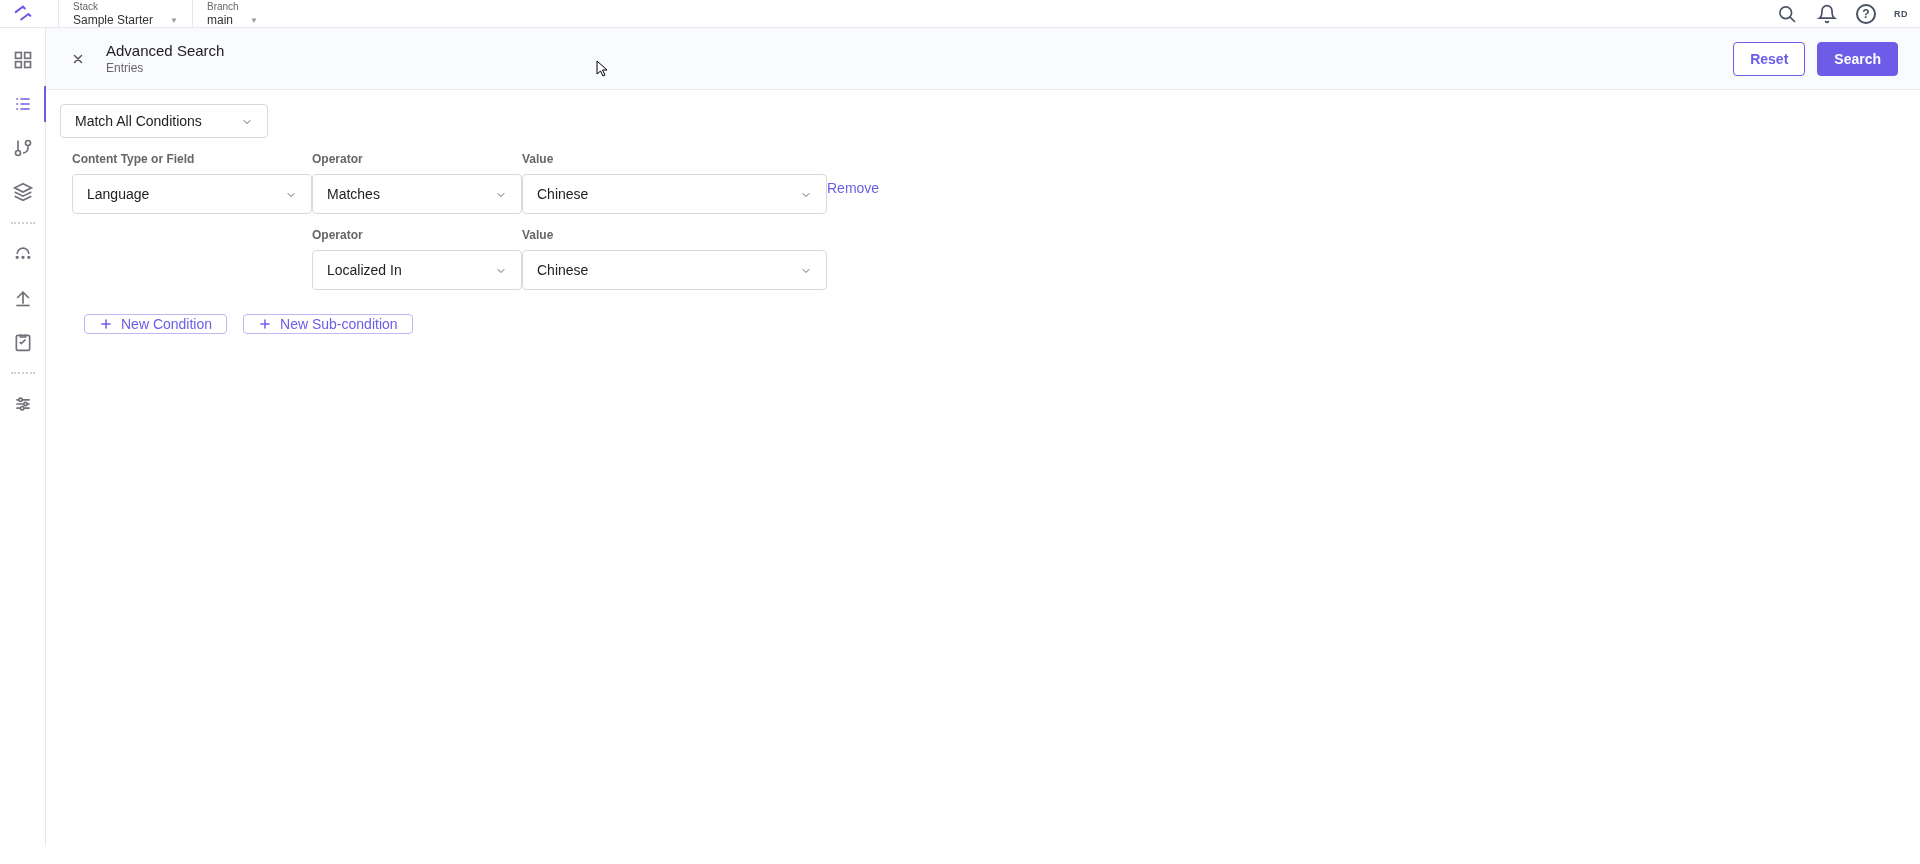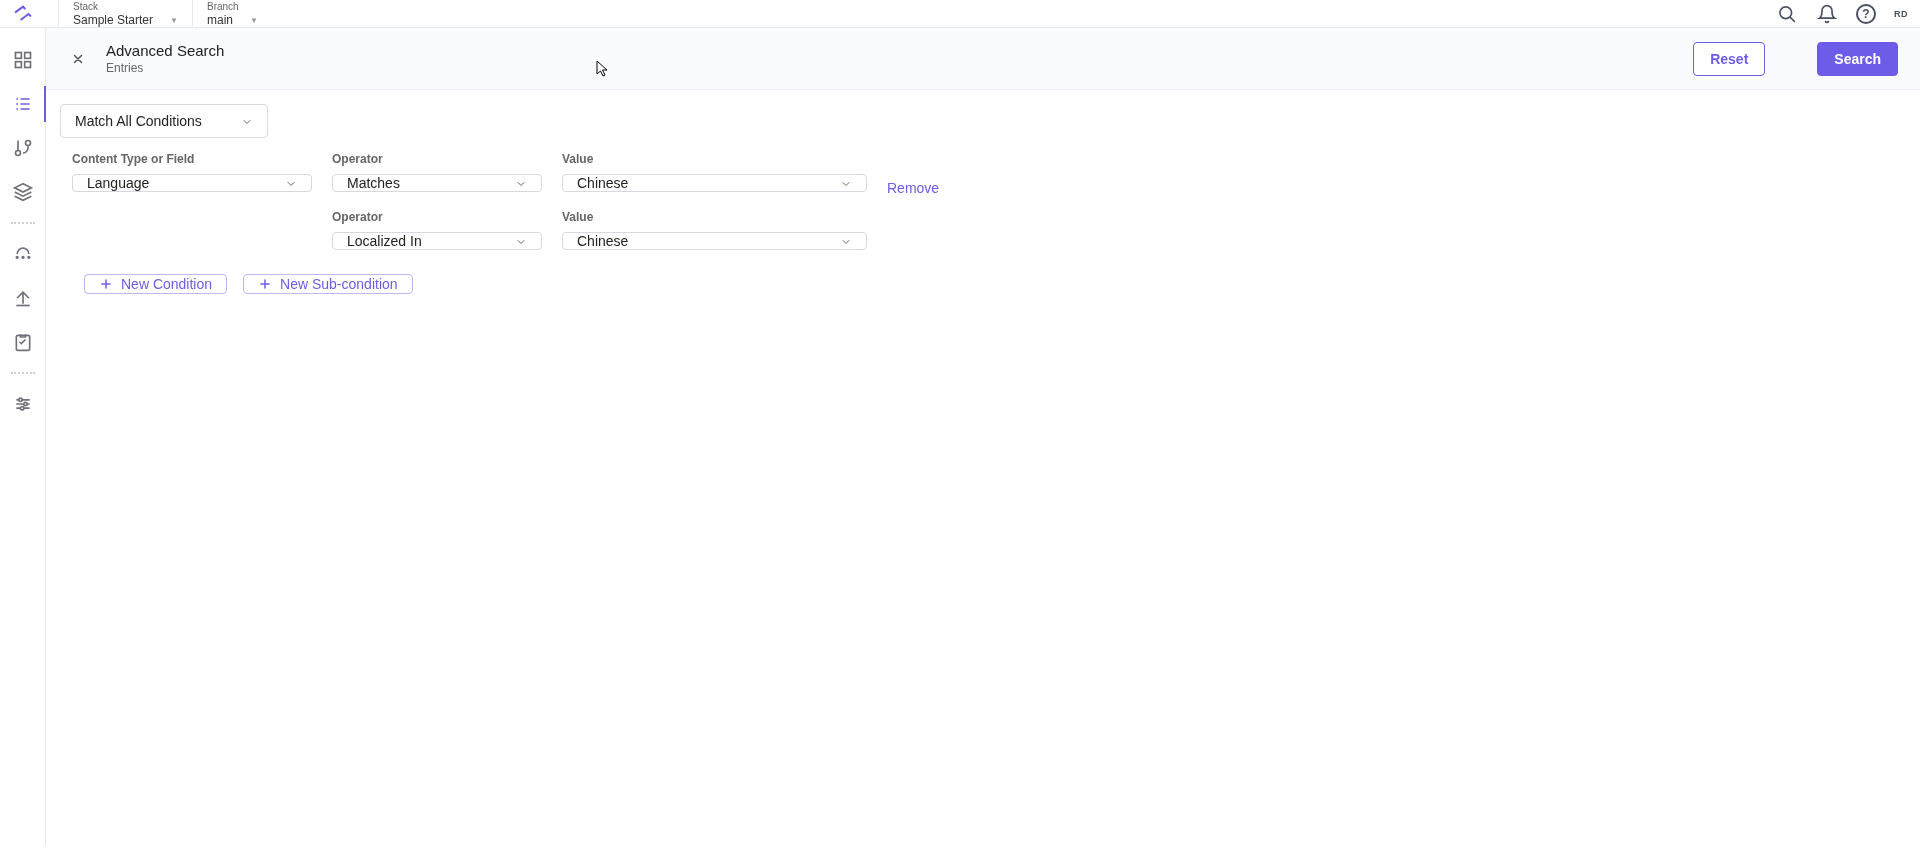--- a/index.html
+++ b/index.html
@@ -31,44 +31,44 @@
     .sidebar-divider { width: 24px; height: 1px; border-top: 2px dotted #d0d0d0; margin: 8px 0; }
     
     
     .page-header { height: 62px; background: #fafbff; border-bottom: 1px solid #ebebf0; display: flex; align-items: center; padding: 0 22px; gap: 18px; }
     .close-btn { width: 20px; height: 20px; display: flex; align-items: center; justify-content: center; cursor: pointer; stroke: #555; }
     .close-btn svg { width: 14px; height: 14px; }
     .page-titles { display: flex; flex-direction: column; }
     .page-title { font-size: 15px; font-weight: 500; color: #222; }
     .page-subtitle { font-size: 12px; color: #666; margin-top: 2px; }
     .page-header-actions { margin-left: auto; display: flex; gap: 12px; }
-    .btn { height: 34px; padding: 0 16px; border-radius: 4px; font-size: 14px; font-weight: 600; cursor: pointer; display: flex; align-items: center; justify-content: center; margin-left: 40px; }
+    .btn { height: 34px; padding: 0 16px; border-radius: 4px; font-size: 14px; font-weight: 600; cursor: pointer; display: flex; align-items: center; justify-content: center; }
     .btn-outline { background: #fff; border: 1px solid #6C5CE7; color: #6C5CE7; }
     .btn-primary { background: #6C5CE7; border: 1px solid #6C5CE7; color: #fff; }
     
     
     .content { flex: 1; display: flex; flex-direction: column; overflow: auto; }
     .search-body { padding: 14px 14px; }
     
     .match-dropdown { display: inline-flex; align-items: center; gap: 38px; height: 34px; border: 1px solid #d8d8de; border-radius: 4px; padding: 0 14px; font-size: 14px; color: #222; cursor: pointer; background: #fff; min-width: 208px; justify-content: space-between; margin-bottom: 6px; }
     
     .conditions-area { margin-top: 8px; padding-left: 12px; position: relative; }
     
     .field-label { font-size: 12px; font-weight: 600; color: #666; margin-bottom: 8px; }
     
-    .condition-row { display: flex; align-items: flex-start; gap: 20px; }
+    .condition-row { display: flex; align-items: flex-start; }
     .col-field { width: 240px; }
     .col-operator { width: 210px; }
     .col-value { width: 305px; }
     .col-remove { padding-top: 28px; }
     
     .condition-row.sub .col-field { }
     .condition-row.sub { margin-top: 14px; }
     
-    .dropdown { display: flex; align-items: center; justify-content: space-between; height: 18px; border: 1px solid #d8d8de; border-radius: 4px; padding: 0 14px; font-size: 14px; color: #222; cursor: pointer; background: #fff; width: 100%; }
+    .dropdown { display: flex; align-items: center; justify-content: space-between; height: 40px; border: 1px solid #d8d8de; border-radius: 4px; padding: 0 14px; font-size: 14px; color: #222; cursor: pointer; background: #fff; width: 100%; }
     .chevron { width: 12px; height: 12px; stroke: #666; flex-shrink: 0; }
     .chevron svg { width: 12px; height: 12px; }
     
     .remove-link { color: #6C5CE7; font-size: 14px; font-weight: 500; cursor: pointer; }
     
     .action-buttons { display: flex; gap: 16px; margin-top: 24px; padding-left: 24px; }
     .btn-ghost { height: 20px; padding: 0 14px; border-radius: 4px; font-size: 14px; font-weight: 500; cursor: pointer; display: inline-flex; align-items: center; gap: 8px; background: #fff; border: 1px solid #bfb6f2; color: #6C5CE7; text-align: right; }
     .plus-icon { width: 14px; height: 14px; stroke: #6C5CE7; display: flex; align-items: center; justify-content: center; }
     .plus-icon svg { width: 14px; height: 14px; }
     

